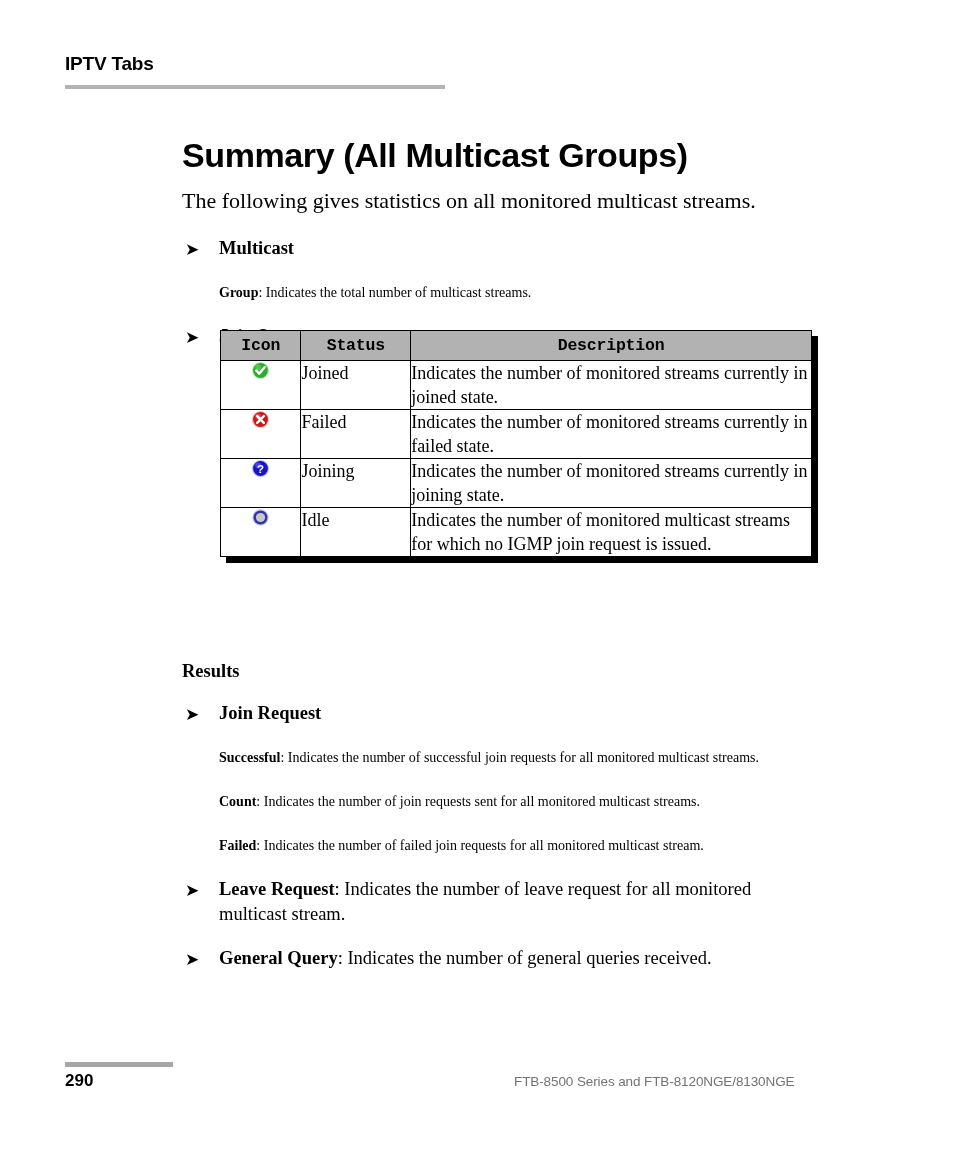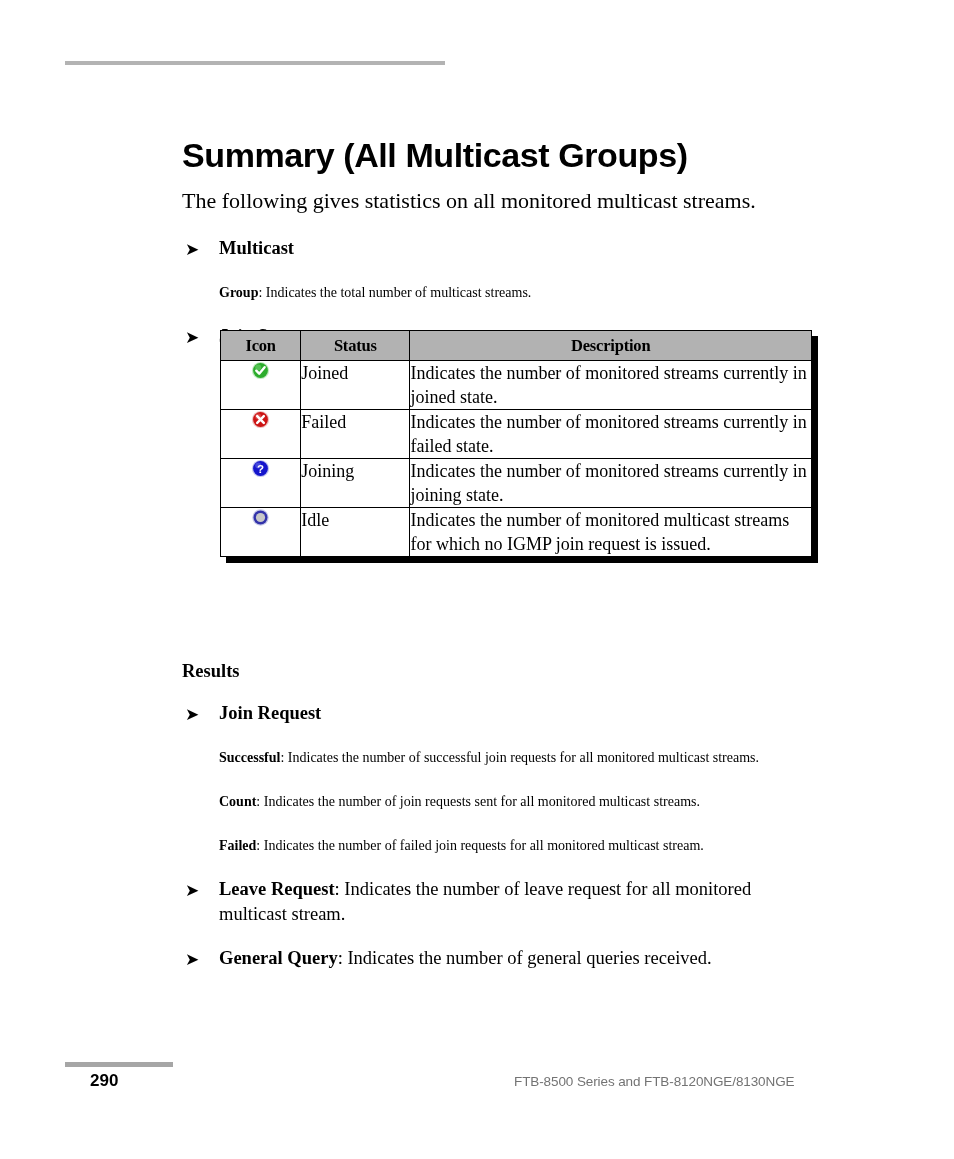--- a/index.html
+++ b/index.html
@@ -119,21 +119,21 @@
     border: 1px solid #000;
   }
   table.status-table th,
   table.status-table td {
     border: 1px solid #000;
     vertical-align: top;
     padding: 0;
   }
   table.status-table thead th {
     background: #b2b2b2;
-    font-family: Liberation Serif, serif;
+    font-family: Liberation Mono, monospace;
     font-weight: bold;
     font-size: 16.5px;
     letter-spacing: -0.2px;
     text-align: center;
     height: 29px;
     line-height: 29px;
     padding: 0 4px;
   }
   .col-icon   { width: 74px; }
   .col-status { width: 104px; }
@@ -181,37 +181,37 @@
     background: #a6a6a6;
   }
   .footer-page {
     position: absolute;
     left: 65px;
     top: 1070px;
     font-family: "Liberation Sans", "DejaVu Sans", sans-serif;
     font-weight: bold;
     font-size: 17px;
     line-height: 22px;
-    margin-left: 25px;
   }
   .footer-doc {
     position: absolute;
     left: 514px;
     top: 1072px;
     font-family: "Liberation Sans", "DejaVu Sans", sans-serif;
     font-size: 13.5px;
     line-height: 20px;
     letter-spacing: -0.1px;
     color: #737373;
   }
 </style>
 </head>
 <body>
 
 <div class="page-header">
+  <div class="header-title">IPTV Tabs</div>
   <div class="header-rule"></div>
 </div>
 
 <div class="content">
 
   <h1 class="section-title">Summary (All Multicast Groups)</h1>
 
   <p class="intro">The following gives statistics on all monitored multicast streams.</p>
 
   <div class="bullet">

